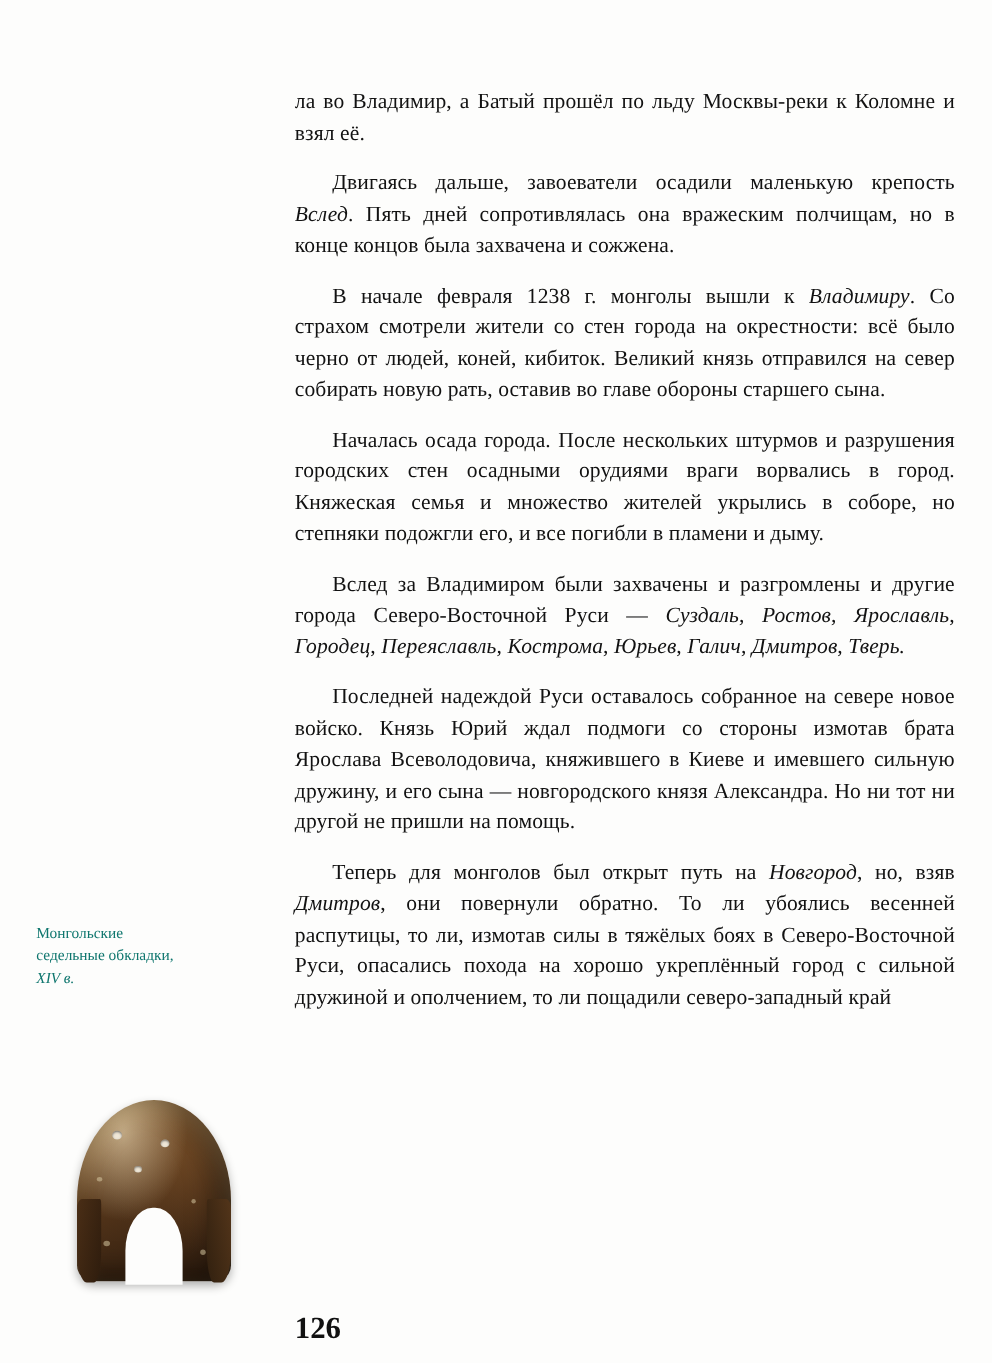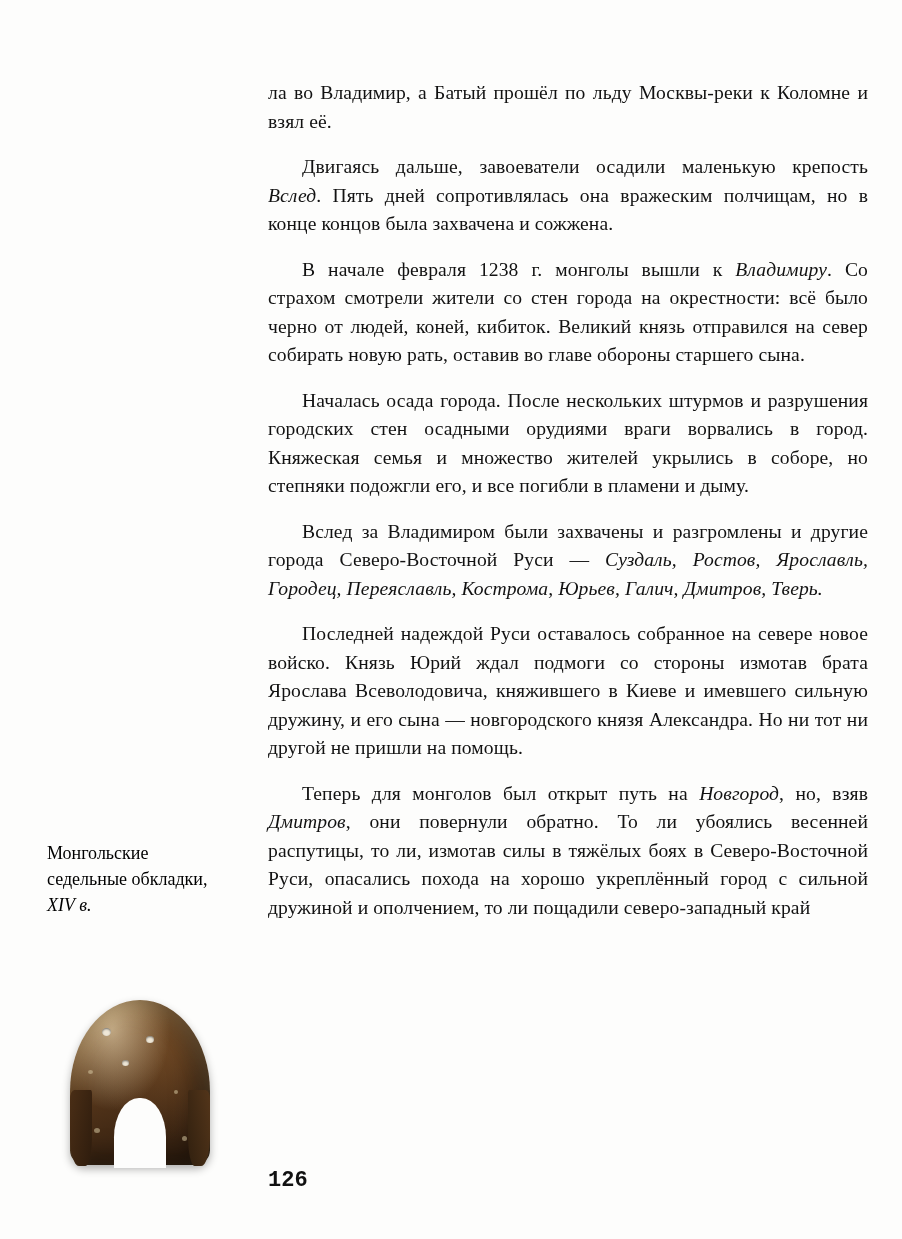--- a/index.html
+++ b/index.html
@@ -23,27 +23,27 @@
   
   .margin-col {
     position: absolute;
     left: 30px;
     top: 60px;
     width: 200px;
     height: 1120px;
   }
   .caption {
     position: absolute;
-    left: 17px;
+    left: 3px;
     top: 780px;
     width: 185px;
     font-family: "Liberation Serif", serif;
-    font-size: 18px;
+    font-size: 14px;
     line-height: 1.45;
-    color: #000000;
+    color: #0f766e;
     font-style: normal;
   }
   .caption .ital {
     font-style: italic;
     margin-top: 28px;
   }
   
   .artifact {
     position: absolute;
     left: 12px;
@@ -133,23 +133,23 @@
   }
   p.para.noindent {
     text-indent: 0;
   }
   p.para em {
     font-style: italic;
   }
   .folio {
     position: absolute;
     left: 268px;
-    top: 1168px;
-    font-family: Liberation Mono, monospace;
-    font-size: 22px;
+    top: 1192px;
+    font-family: Liberation Serif, serif;
+    font-size: 28px;
     font-weight: bold;
     color: #111111;
   }
 </style>
 </head>
 <body>
 
 <div class="page">
 
   <div class="margin-col">

